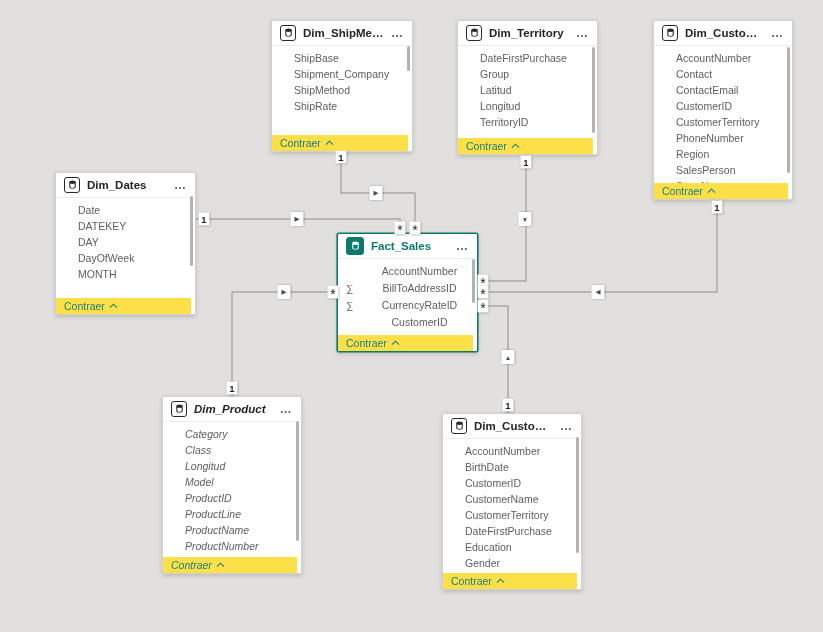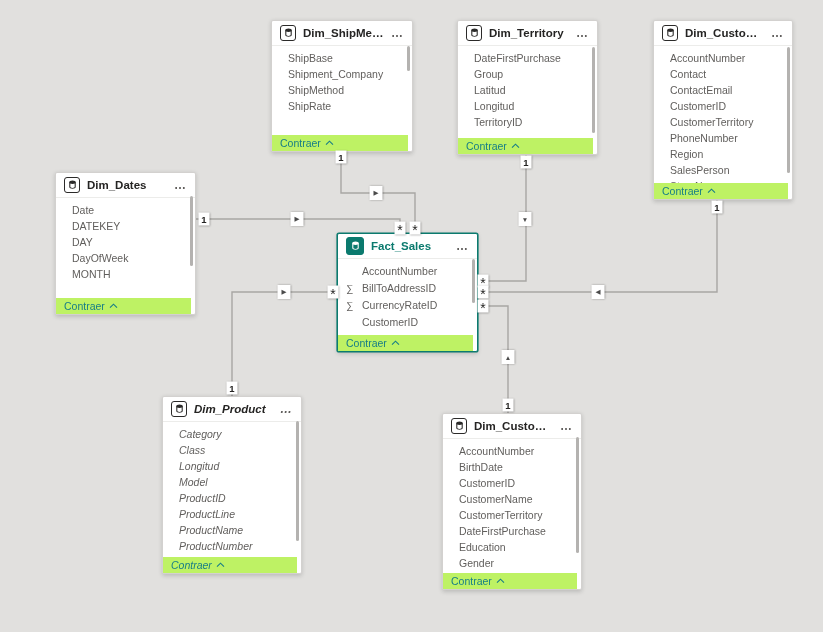--- a/index.html
+++ b/index.html
@@ -2,43 +2,43 @@
 <html style="--bg: #e1e0de; --accent: #0b7a6e; --link: #177e87;"><head>
 <meta charset="utf-8">
 <style>
   html,body{margin:0;padding:0;}
   body{font-family:"Liberation Sans","DejaVu Sans",sans-serif;}
   #canvas{position:relative;width:823px;height:632px;background:var(--bg,#e1e0de);overflow:hidden;}
   #rel-layer{position:absolute;left:0;top:0;width:823px;height:632px;}
 
   .card{position:absolute;background:#fff;border:1px solid #d3d1cf;border-radius:2px;
         box-shadow:0 1.5px 4px rgba(0,0,0,.16);box-sizing:border-box;}
-  .card.fact-card{border:1px solid var(--accent,#0b7a6e);box-shadow:0 0 0 .6px var(--accent,#0b7a6e),0 1.5px 4px rgba(0,0,0,.16);}
+  .card.fact-card{border:1px solid var(--accent,#0b7a6e);box-shadow:0 0 0 .6px var(--accent,#0b7a6e),0 1.5px 4px rgba(0,0,0,.16);text-align:center;}
 
   .card-header{position:absolute;left:0;top:0;right:0;height:25px;display:flex;align-items:center;
                padding:0 8px;border-bottom:1px solid #ececea;box-sizing:border-box;}
   .t-icon{width:14px;height:14px;border:1.5px solid #2b2a29;border-radius:3px;background:#fff;
           display:inline-flex;align-items:center;justify-content:center;flex:0 0 auto;}
   .t-icon svg{display:block;}
   .t-icon svg *{fill:#2b2a29;}
   .fact-card .t-icon{width:16px;height:16px;background:var(--accent);border-color:var(--accent);}
   .fact-card .t-icon svg *{fill:#fff;}
   .t-title{margin-left:7px;font-size:11.5px;font-weight:700;color:#252423;white-space:nowrap;
            overflow:hidden;text-overflow:ellipsis;}
   .fact-card .t-title{color:var(--accent);}
   .t-menu{margin-left:auto;color:#605e5c;font-size:12px;font-weight:700;letter-spacing:1px;
           line-height:8px;cursor:pointer;padding-left:4px;}
 
   .fields{position:absolute;left:0;right:0;top:25px;bottom:16px;overflow:hidden;padding-top:4px;}
-  .field-row{position:relative;height:16px;line-height:16px;padding-left:16px;
+  .field-row{position:relative;height:16px;line-height:16px;padding-left:22px;
              font-size:10.5px;color:#605e5c;white-space:nowrap;}
   .fact-card .field-row{height:17px;line-height:17px;padding-left:24px;}
   .sigma{position:absolute;left:8px;top:0;font-size:10px;color:#605e5c;}
 
-  .card-footer{position:absolute;left:0;right:4px;bottom:0;height:16px;background:#bef264;
+  .card-footer{position:absolute;left:0;right:4px;bottom:0;height:16px;background:#fde047;
                display:flex;align-items:center;padding-left:8px;font-size:10.5px;
                color:var(--link,#177e87);cursor:pointer;}
   .card-footer svg{margin-left:4px;}
 
   .sb{position:absolute;right:2px;width:3px;background:#b4b2b0;border-radius:2px;}
 
   .badge{position:absolute;transform:translate(-50%,-50%);background:#fff;min-width:11px;height:13px;
          display:flex;align-items:center;justify-content:center;font-size:9.5px;font-weight:700;
          color:#252423;box-shadow:0 0 2px rgba(0,0,0,.35);padding:0 1px;box-sizing:border-box;}
   .badge.many{font-size:14px;font-weight:400;line-height:10px;padding-top:3px;height:13px;}

